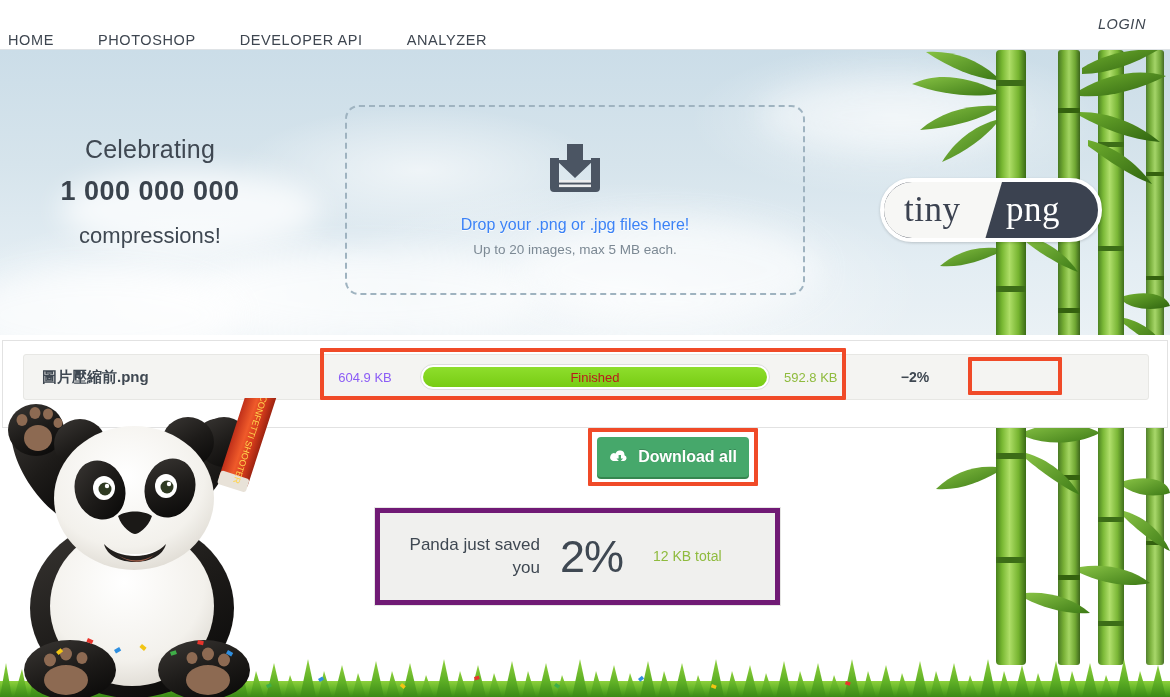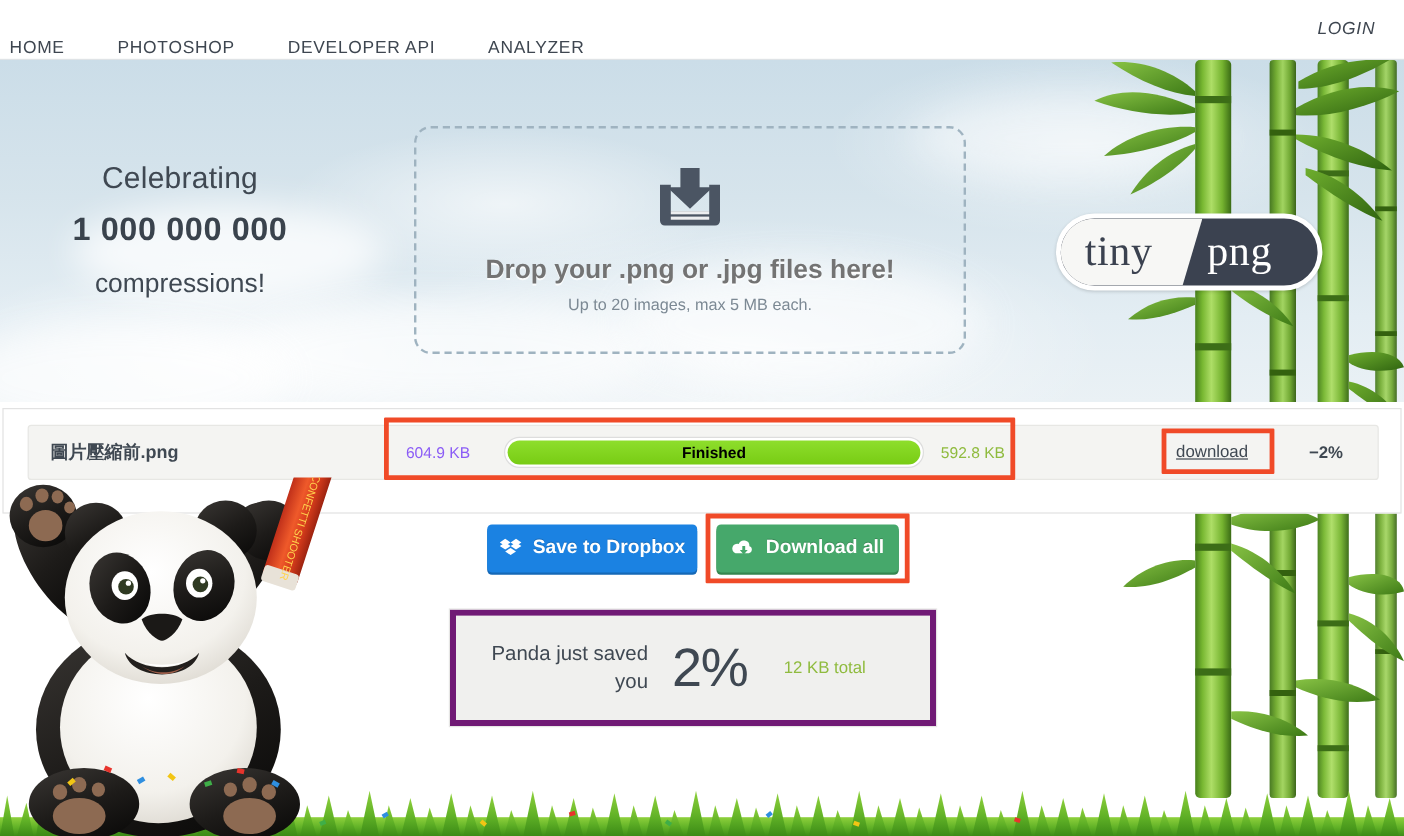--- a/index.html
+++ b/index.html
@@ -85,21 +85,21 @@
     width: 460px; height: 190px;
     border: 2px dashed #9fb3c0;
     border-radius: 14px;
     display: flex; flex-direction: column;
     align-items: center; justify-content: center;
     z-index: 20;
     cursor: pointer;
   }
   .dz-icon { width: 62px; height: 52px; position: relative; margin-bottom: 20px; }
   .dz-title {
-    font-size: 22px; font-weight: bold; color: #737373;
+    font-size: 16px; font-weight: normal; color: #3b82f6;
     text-shadow: 0 1px 0 rgba(255,255,255,0.8);
   }
   .dz-sub { font-size: 13.5px; color: #7c8994; margin-top: 8px; }
 
   
   .logo {
     position: absolute; left: 880px; top: 178px;
     width: 222px; height: 64px;
     background: #3b4250;
     border-radius: 32px;
@@ -169,21 +169,21 @@
   .progress-fill {
     position: absolute; left: 2px; top: 2px;
     width: calc(100% - 4px); height: calc(100% - 4px);
     background: linear-gradient(#8ede2c, #78cc14);
     border-radius: 11px;
   }
   .progress-label {
     position: absolute; left: 0; top: 0;
     width: 100%; height: 100%;
     display: flex; align-items: center; justify-content: center;
-    font-size: 13px; color: #000000; font-weight: bold;
+    font-size: 13px; color: #b91c1c; font-weight: normal;
   }
   .cell-size-after {
     width: 88px; text-align: left;
     font-size: 13px; color: #8fbb3e;
   }
   .cell-download {
     flex: 1; text-align: right; padding-right: 22px;
   }
   .dl-link {
     font-size: 14px; color: #3f4852;
@@ -448,43 +448,28 @@
 
   <div class="results-panel">
     <div class="file-row">
       <div class="cell-filename">圖片壓縮前.png</div>
       <div class="cell-size-before">604.9 KB</div>
       <div class="progress-track">
         <div class="progress-fill"></div>
         <div class="progress-label">Finished</div>
       </div>
       <div class="cell-size-after">592.8 KB</div>
-      <div class="cell-download">
-        <span class="dl-link">download</span>
-      </div>
       <div class="cell-pct">−2%</div>
     </div>
   </div>
 
   <div class="annot" style="left:320px; top:348px; width:526px; height:52px;"></div>
   <div class="annot" style="left:968px; top:357px; width:94px; height:38px;"></div>
   <div class="annot" style="left:588px; top:428px; width:170px; height:58px;"></div>
 
-  <div class="btn btn-dropbox">
-    <span class="ico">
-      <svg width="19" height="18" viewBox="0 0 19 18">
-        <path d="M5 1 L0.5 4 L5 7 L9.5 4 Z" fill="#ffffff"></path>
-        <path d="M14 1 L18.5 4 L14 7 L9.5 4 Z" fill="#ffffff"></path>
-        <path d="M5 10 L0.5 7 L5 4 L9.5 7 Z" fill="#ffffff"></path>
-        <path d="M14 10 L18.5 7 L14 4 L9.5 7 Z" fill="#ffffff"></path>
-        <path d="M5 11.5 L9.5 8.6 L14 11.5 L9.5 14.6 Z" fill="#ffffff"></path>
-      </svg>
-    </span>
-    <span>Save to Dropbox</span>
-  </div>
 
   <div class="btn btn-downloadall">
     <span class="ico">
       <svg width="20" height="16" viewBox="0 0 20 16">
         <path d="M15.5 6.2 A4.6 4.6 0 0 0 6.6 4.4 A3.8 3.8 0 0 0 3.9 12 h11.2 a3 3 0 0 0 0.4 -5.8 Z" fill="#ffffff"></path>
         <path d="M9.6 6 h2.4 v3.4 h2.1 L10.8 13 L7.5 9.4 h2.1 Z" fill="#46a86b"></path>
       </svg>
     </span>
     <span>Download all</span>
   </div>

